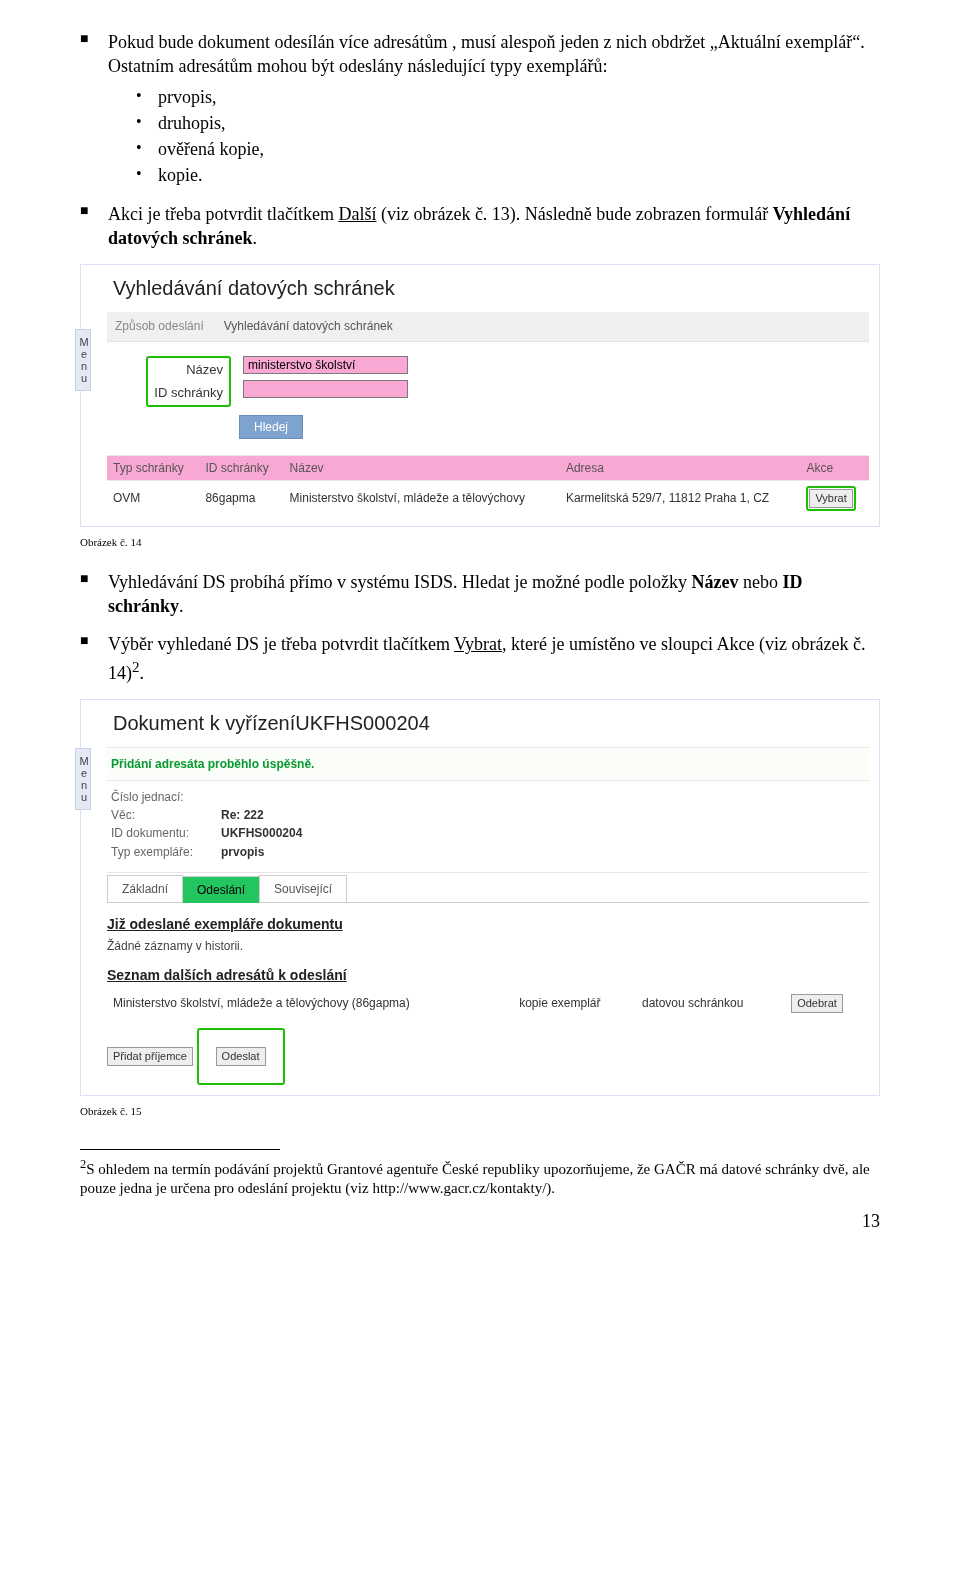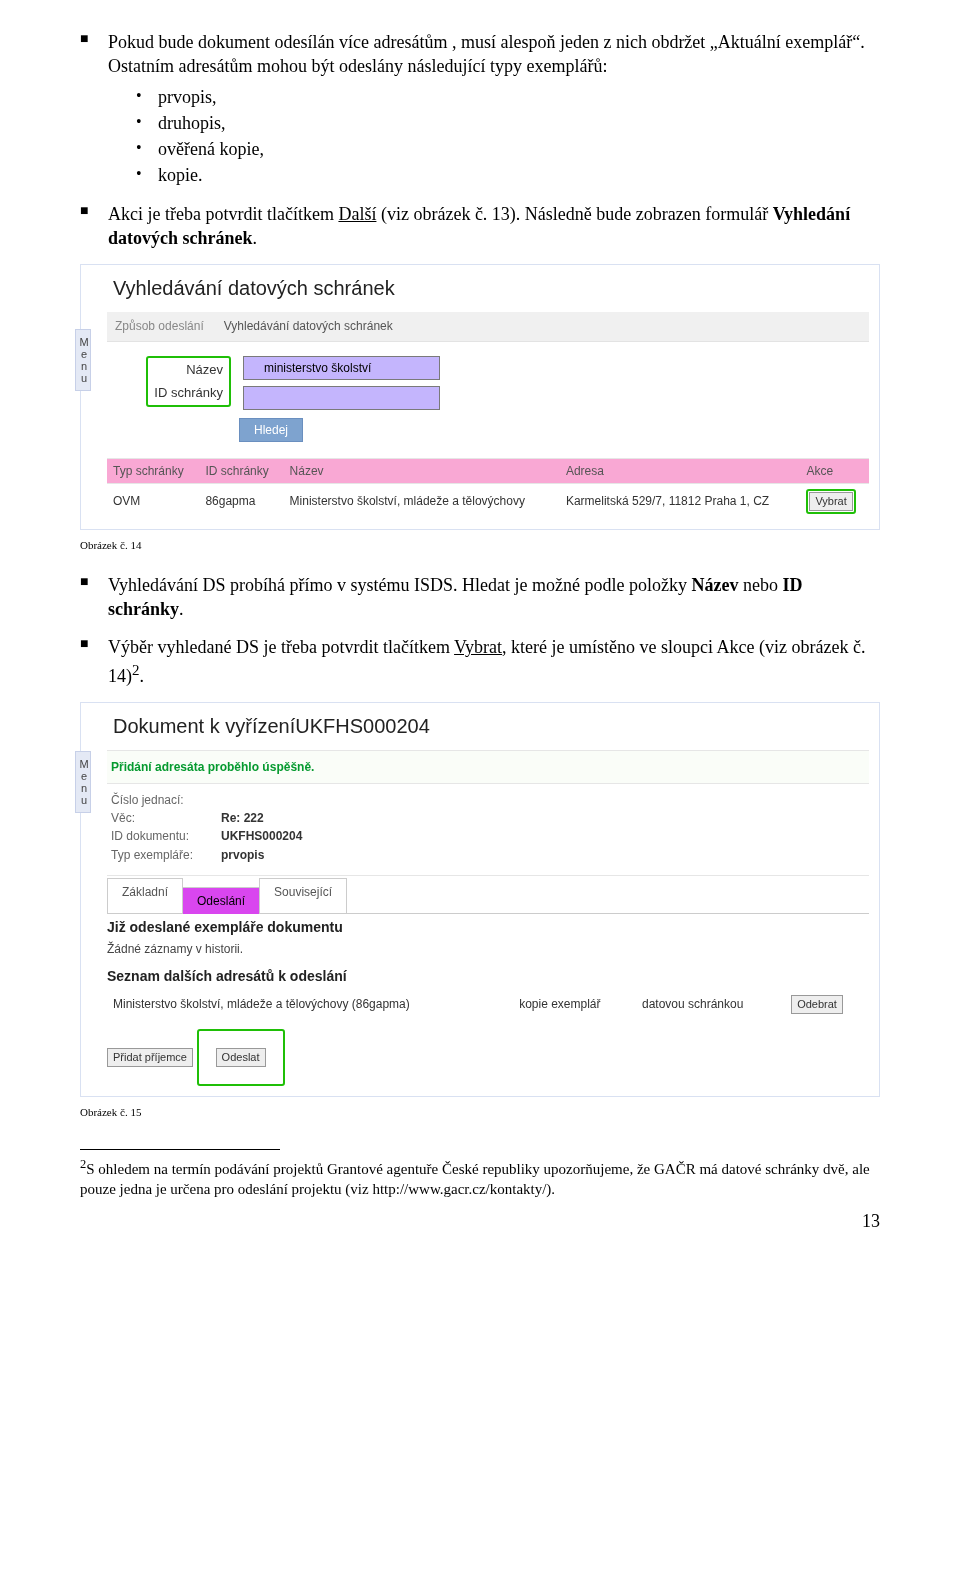--- a/index.html
+++ b/index.html
@@ -45,41 +45,41 @@
     font-size: 11px;
     writing-mode: vertical-rl;
     text-orientation: upright;
     padding: 6px 1px;
     text-align: center;
     line-height: 1;
   }
   .shot-body { margin-left: 16px; }
   .crumb { background: #f0f0f0; padding: 6px 8px; font-size: 12px; color: #555; border-bottom: 1px solid #e3e3e3; }
   .crumb span.lab { color: #888; }
-  .tbox { border: 1px solid #7a7a7a; padding: 1px 20px; font-size: 12px; height: 24px; background:#c4b5fd; min-width:120px; }
+  .tbox { border: 1px solid #7a7a7a; padding: 1px 4px; font-size: 12px; height: 18px; background:#f9a8d4; min-width:120px; }
   .hl-green { border: 2px solid #1fbf07; border-radius: 3px; padding: 3px 6px; display:inline-block; }
   .btn-blue {
     background: #7ea3cf; color: #fff; font-size: 12px;
     padding: 3px 14px; border: 1px solid #6a8fbf; display:inline-block; margin: 8px 0 10px 132px;
   }
   .tbl { width: 100%; border-collapse: collapse; font-size: 12px; margin-top:6px; }
   .tbl th { text-align: left; font-weight: normal; color:#555; background:#f9a8d4; padding:4px 6px; border-bottom:1px solid #e6e6e6; border-top:1px solid #e6e6e6;}
   .tbl td { padding:5px 6px; color:#333; }
   .btn-small {
     background: #eee; border:1px solid #999; font-size:11px; padding:1px 5px; display:inline-block;
   }
   .success { color: #059a2f; font-weight: bold; font-size: 12px; padding: 8px 4px; border-bottom:1px solid #e6e6e6; border-top:1px solid #e6e6e6; background:#fafdf8;}
   .meta { font-size:12px; color:#444; padding: 8px 4px 10px 4px; border-bottom:1px solid #e6e6e6; }
   .meta .row { display:flex; margin-bottom:2px; }
   .meta .mlab { width:110px; color:#666; }
   .meta .mval { font-weight:bold; color:#333; }
   .tabs { display:flex; border-bottom:1px solid #ccc; margin-top:2px; }
   .tabs div { padding:5px 14px; font-size:12px; color:#555; background:#fff; border:1px solid #ccc; border-bottom:none; margin-right:-1px; position:relative; }
-  .tabs div.active { background:#d946ef; color:#000; top:1px;margin-top:8px; }
-  .sect-title { font-weight:bold; font-size:14px; margin:4px 0 4px 0; color:#222; }
+  .tabs div.active { background:#22c55e; color:#000; top:1px; }
+  .sect-title { font-weight:bold; font-size:14px; margin:12px 0 4px 0; color:#222;text-decoration:underline; }
   .small-txt { font-size:12px; color:#444; margin-bottom:10px;}
   .tbl2 { width:100%; border-collapse:collapse; font-size:12px; }
   .tbl2 th { text-align:left; font-weight:normal; color:#555; background:#f7f7f7; padding:4px 6px; border-bottom:1px solid #e6e6e6; border-top:1px solid #e6e6e6;}
   .tbl2 td { padding:5px 6px; color:#333; }
   .btnrow { margin-top:10px; }
   .footnote-sep { border: none; border-top: 1px solid #000; width: 200px; margin: 30px 0 6px 0; }
   .footnote { font-size: 15px; line-height:1.3; }
   .pagenum { text-align: right; font-size: 18px; margin-top: 10px; }
   .col-stack { display:flex; flex-direction:column; align-items:flex-end; gap:4px; padding-right:6px;}
 </style>

